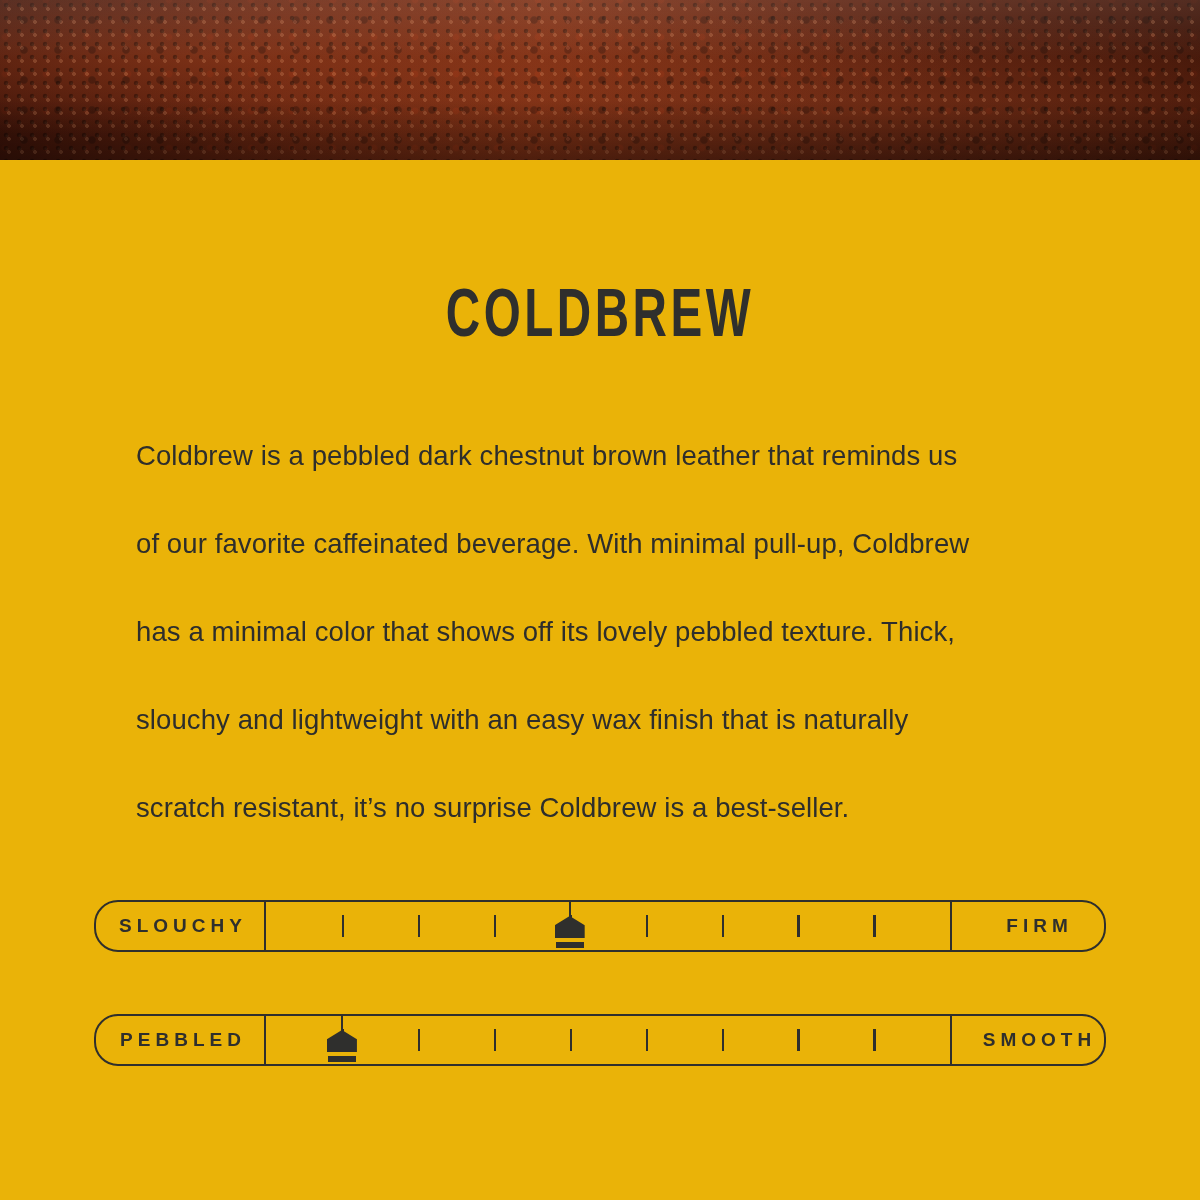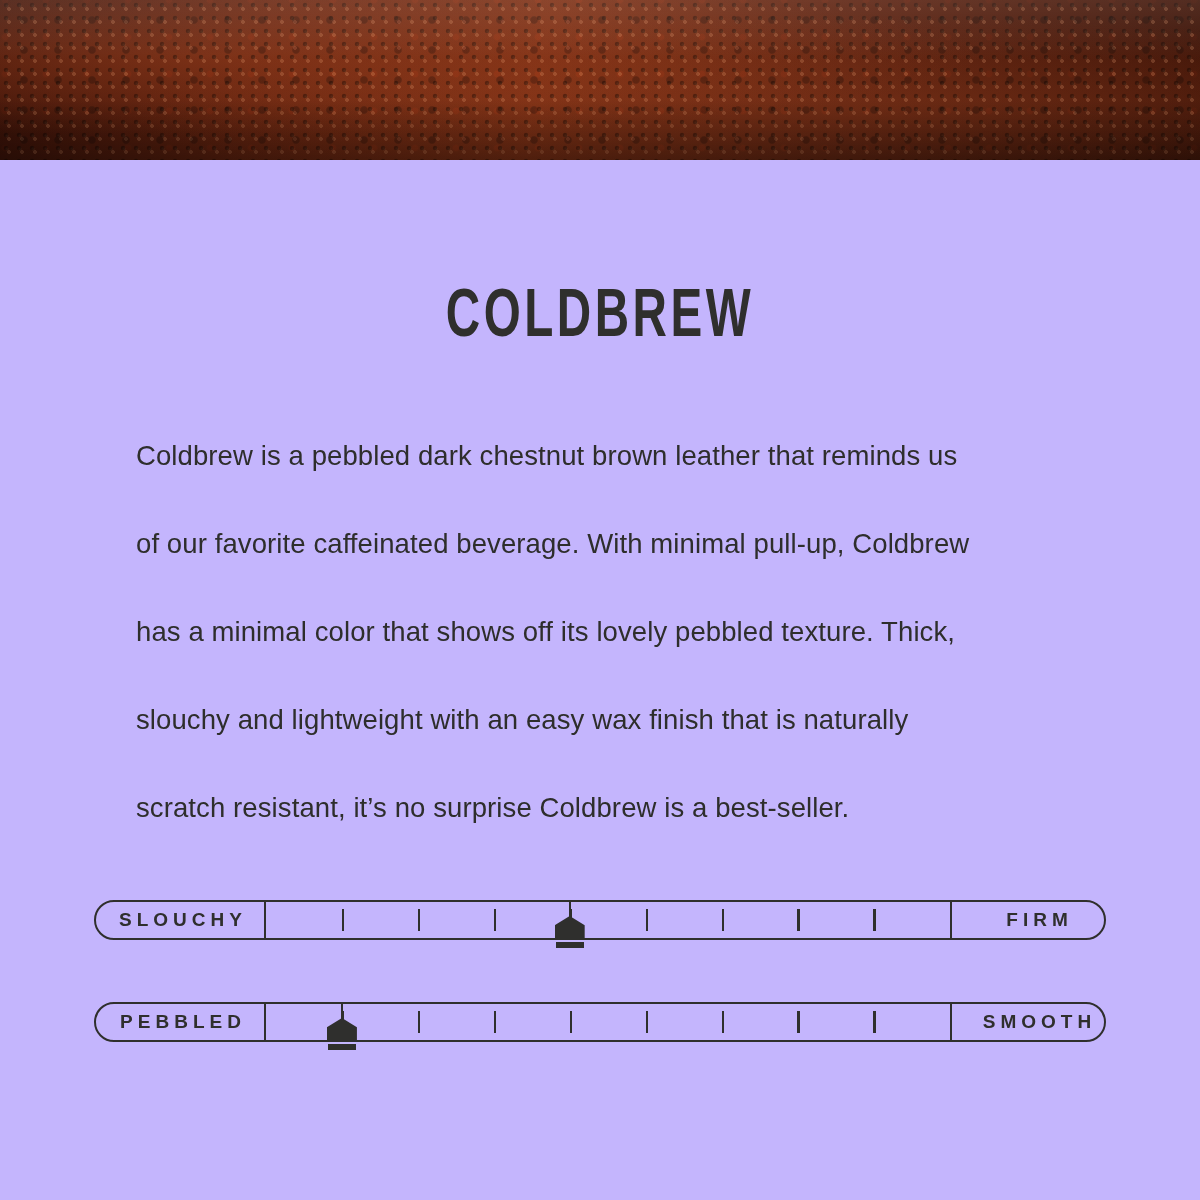--- a/index.html
+++ b/index.html
@@ -10,21 +10,21 @@
     width: 1200px;
     height: 1200px;
     background: #e3e3e3;
     font-family: "Liberation Sans", sans-serif;
     overflow: hidden;
   }
   .page {
     position: relative;
     width: 1200px;
     height: 1200px;
-    background: #c4b5fd;
+    background: #eab308;
   }
 
   
   .swatch {
     position: relative;
     width: 1200px;
     height: 160px;
     overflow: hidden;
     background:
       radial-gradient(ellipse at 18% 35%, rgba(150,62,30,0.55) 0%, rgba(0,0,0,0) 55%),
@@ -91,21 +91,21 @@
   
   .scales {
     position: absolute;
     left: 0;
     top: 900px;
     width: 1200px;
   }
   .scale {
     position: relative;
     width: 1012px;
-    height: 40px;
+    height: 52px;
     margin: 0 auto 62px auto;
   }
   .scale-track {
     position: absolute;
     inset: 0;
     border: 2.5px solid #2f2f2d;
     border-radius: 24px;
     box-sizing: border-box;
     background: transparent;
   }

